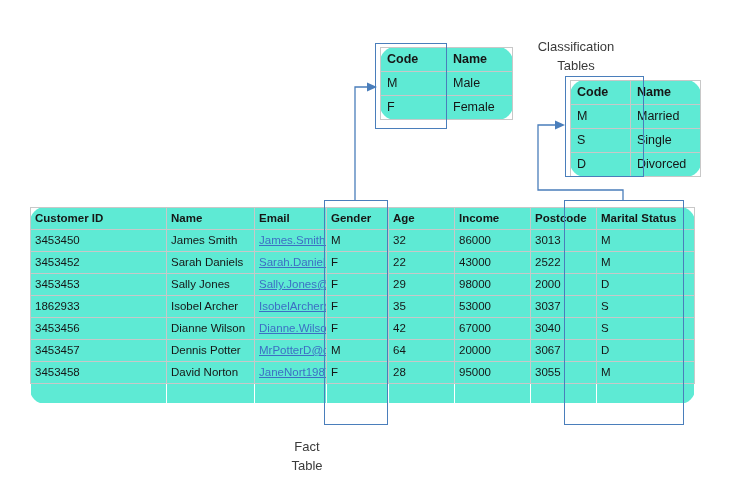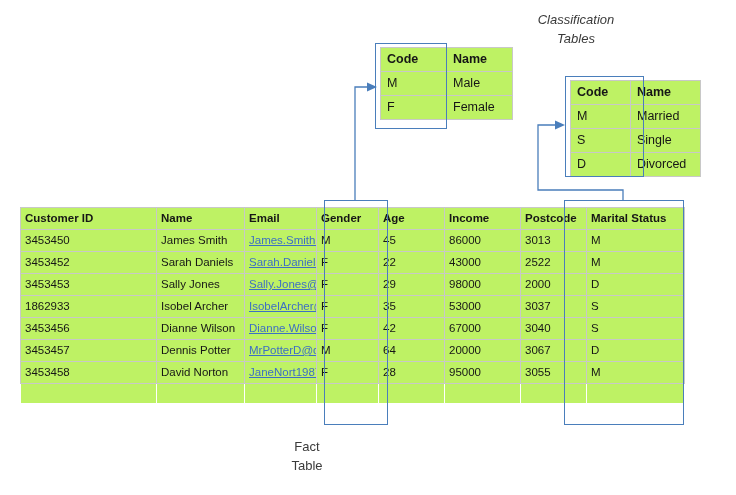--- a/index.html
+++ b/index.html
@@ -12,24 +12,25 @@
     height: 495px;
     position: relative;
     font-family: "Liberation Sans", sans-serif;
     overflow: hidden;
   }
 
   
   .tbl {
     position: absolute;
     border-collapse: collapse;
-    background: #bef264;
+    background: #5eead4;
     font-size: 11.5px;
     color: #161616;
     table-layout: fixed;
+    border-radius: 15px;
   }
   .tbl td, .tbl th {
     border: 1px solid #c8c8c8;
     padding: 2px 4px;
     text-align: left;
     font-weight: normal;
     white-space: nowrap;
     overflow: hidden;
     height: 16px;
     line-height: 14px;
@@ -52,21 +53,21 @@
   #gender-table { left: 380px; top: 47px; width: 132px; }
   #gender-table .c-code { width: 66px; }
   #gender-table .c-name { width: 66px; }
 
   #marital-table { left: 570px; top: 80px; width: 130px; }
   #marital-table .c-code { width: 60px; }
   #marital-table .c-name { width: 70px; }
 
   
   #fact-table {
-    left: 20px;
+    left: 30px;
     top: 207px;
     width: 664px;
     font-size: 11.5px;
   }
   #fact-table td, #fact-table th {
     height: 17px;
     line-height: 15px;
   }
   #fact-table .c-id      { width: 136px; }
   #fact-table .c-name    { width: 88px; }
@@ -113,21 +114,21 @@
 
   
   .caption {
     position: absolute;
     font-size: 13px;
     color: #3a3a3a;
     text-align: center;
     line-height: 19px;
     white-space: pre-line;
   }
-  #caption-classification { left: 498px; top: 10px; width: 156px; font-style: italic; }
+  #caption-classification { left: 498px; top: 37px; width: 156px; }
   #caption-fact           { left: 252px; top: 437px; width: 110px; }
 </style>
 </head>
 <body>
 
 <div class="conn" id="conn-gender">
   <svg width="736" height="495" style="position:absolute;left:0;top:0;">
     <path d="M 355,200 L 355,87 L 368,87" fill="none" stroke="#4a7ebb" stroke-width="1.3"></path>
     <path d="M 367,82.5 L 377,87 L 367,91.5 Z" fill="#4a7ebb"></path>
   </svg>
@@ -214,21 +215,21 @@
     </tr>
   </thead>
   <tbody id="fact-body">
       <tr>
         <td>3453450</td>
         <td>James Smith</td>
         <td>
           <span class="email-link">James.Smith@</span>
         </td>
         <td>M</td>
-        <td>45</td>
+        <td>32</td>
         <td>86000</td>
         <td>3013</td>
         <td>M</td>
       </tr>
       <tr>
         <td>3453452</td>
         <td>Sarah Daniels</td>
         <td>
           <span class="email-link">Sarah.Daniels</span>
         </td>

